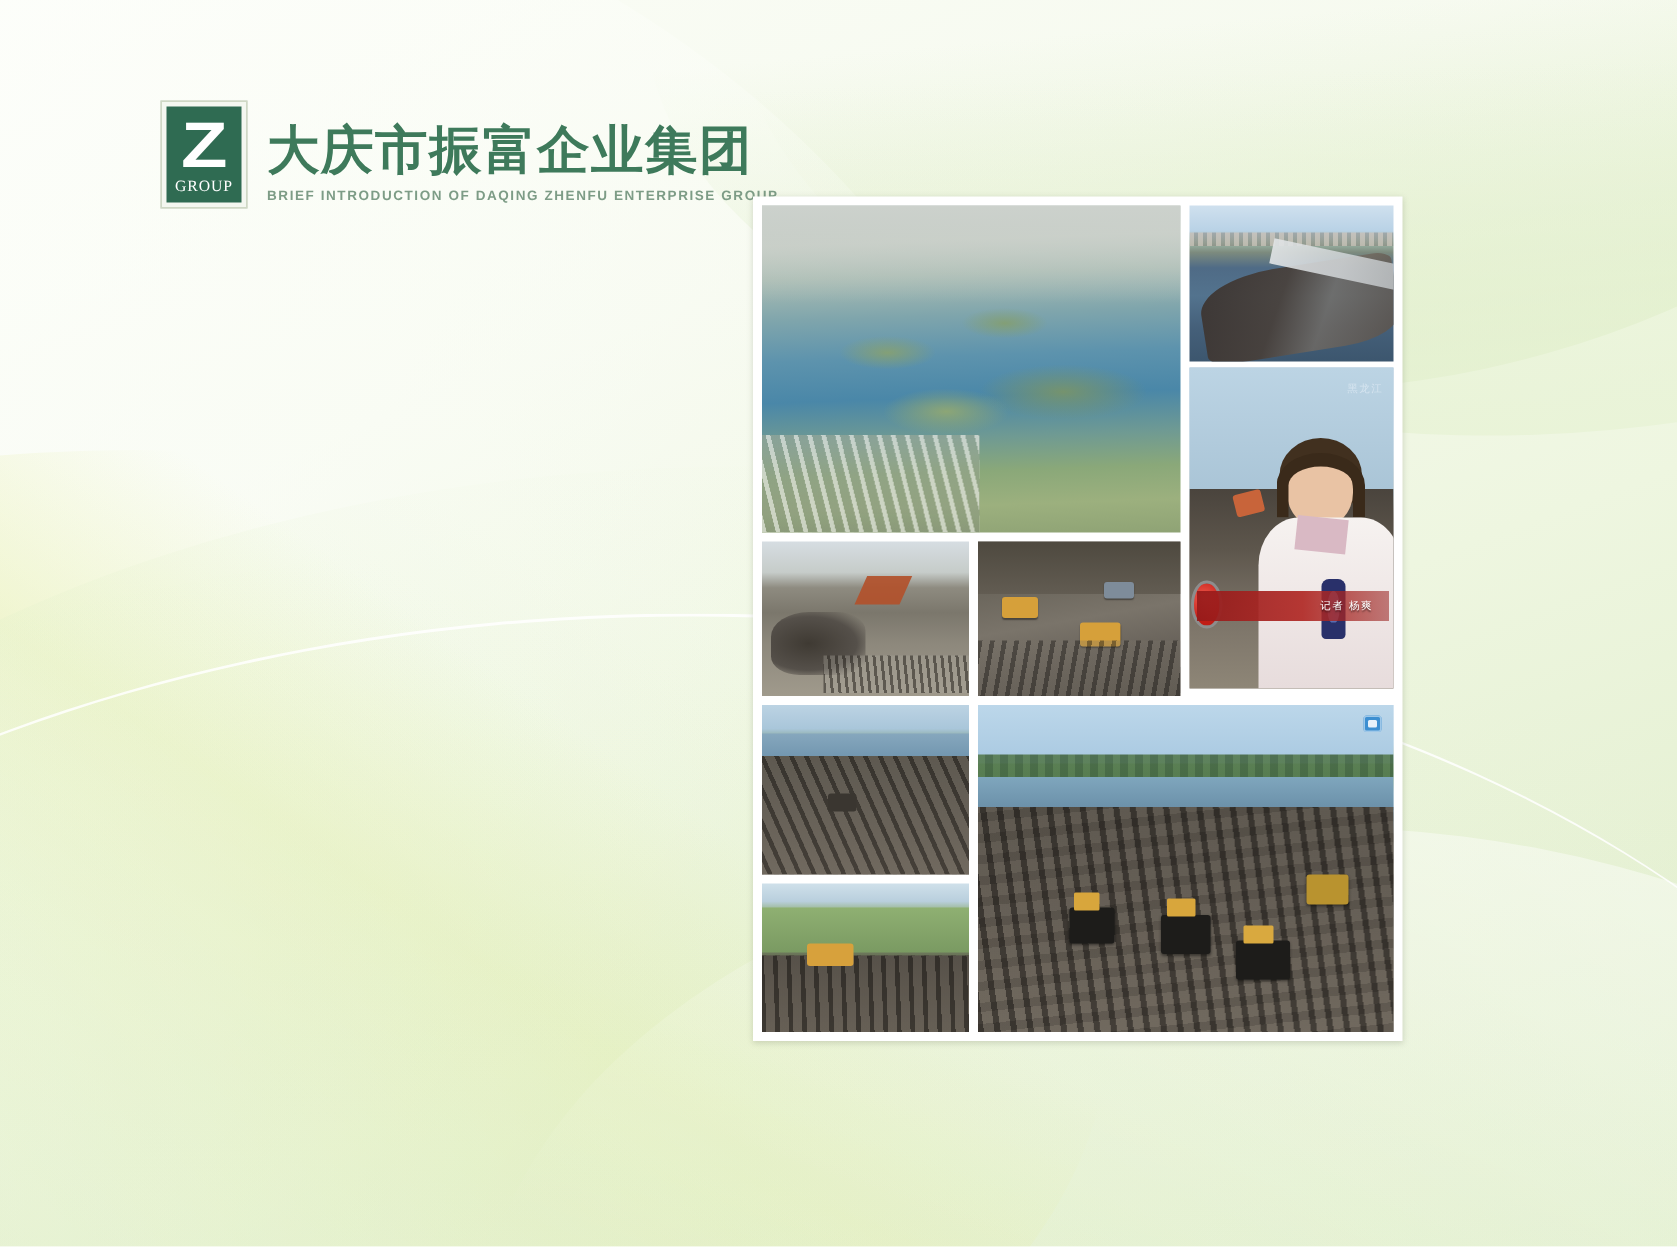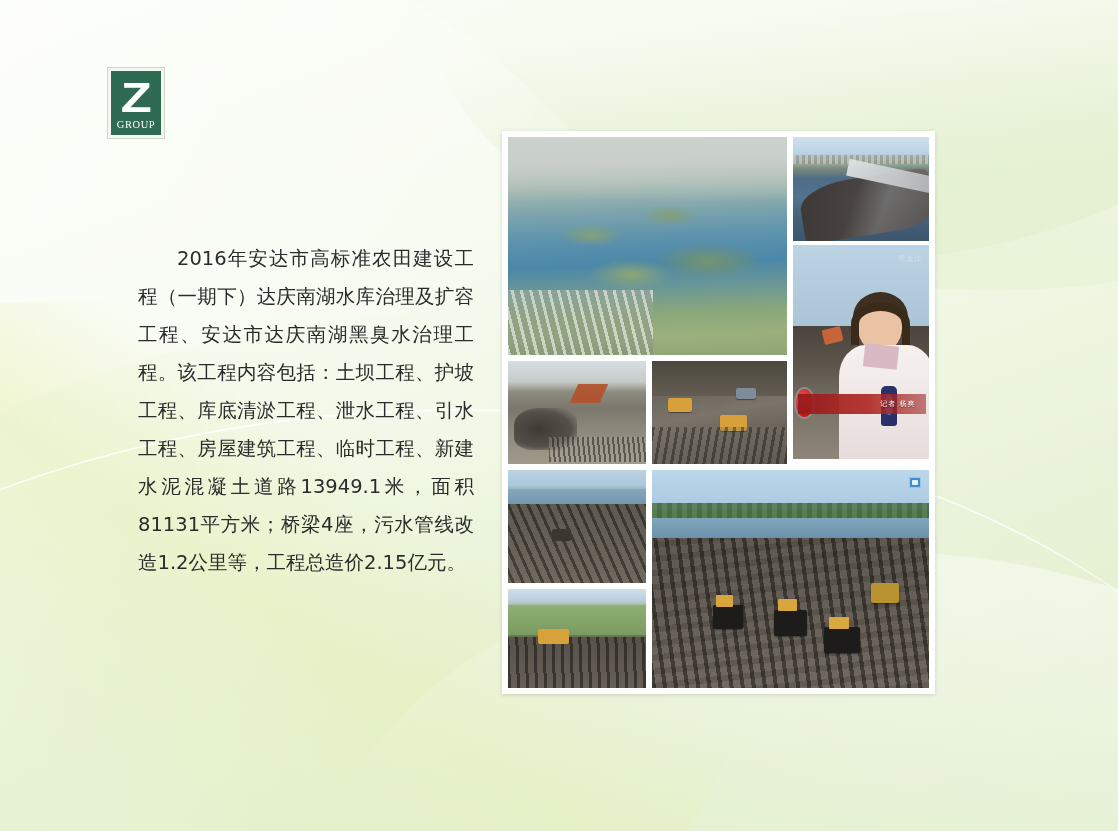--- a/index.html
+++ b/index.html
@@ -338,23 +338,26 @@
   <div class="swoosh sw-bigwave"></div>
   <div class="swoosh sw-bigwave2"></div>
   <div class="swoosh sw-hilite"></div>
   <div class="swoosh sw-botright"></div>
 
   <div class="brand">
     <div class="logo-mark">
       <div class="logo-z">Z</div>
       <div class="logo-abbr">GROUP</div>
     </div>
+    <div class="brand-text">
+      <div class="brand-cn">大庆市振富企业集团</div>
+      <div class="brand-en">BRIEF INTRODUCTION OF DAQING ZHENFU ENTERPRISE GROUP</div>
+    </div>
   </div>
 
-  <div class="body-copy">2016年安达市高标准农田建设工程（一期下）达庆南湖水库治理及扩容工程、安达市达庆南湖黑臭水治理工程。该工程内容包括：土坝工程、护坡工程、库底清淤工程、泄水工程、引水工程、房屋建筑工程、临时工程、新建水泥混凝土道路13949.1米，面积81131平方米；桥梁4座，污水管线改造1.2公里等，工程总造价2.15亿元。</div>
 
   <div class="collage">
 
     <div class="tile t-render">
       <div class="haze"></div>
       <div class="roads"></div>
     </div>
 
     <div class="tile t-shore">
       <div class="town"></div>

